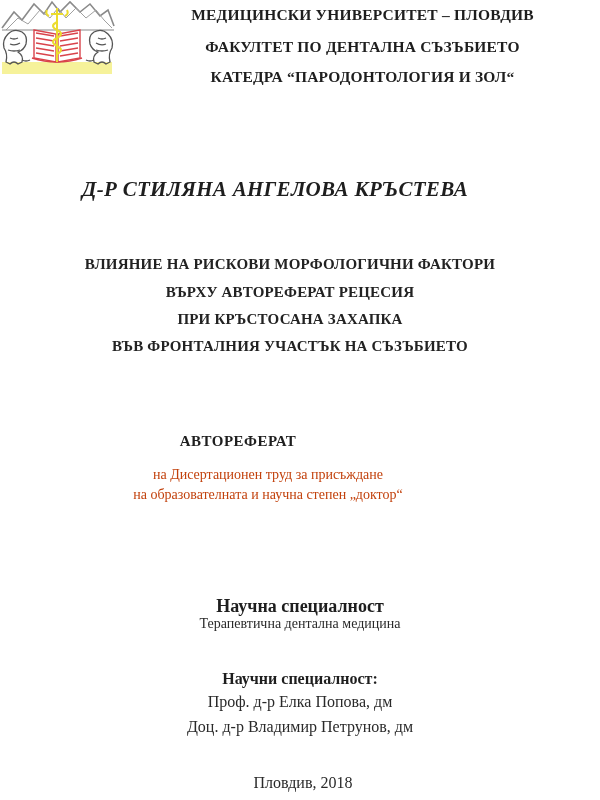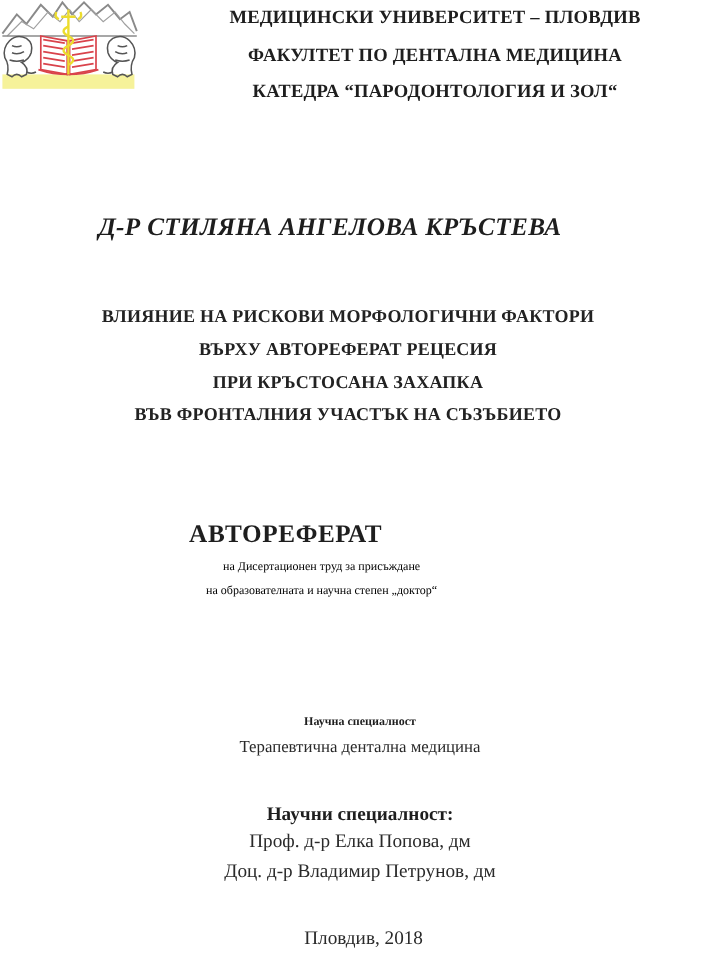--- a/index.html
+++ b/index.html
@@ -69,42 +69,42 @@
     .t2 { top: 284px; }
     .t3 { top: 311px; }
     .t4 { top: 338px; }
 
     .doc-type {
       position: absolute;
       left: 0; width: 476px;
       top: 433px;
       text-align: center;
       font-weight: bold;
-      font-size: 21px;
+      font-size: 15px;
       color: #1e1e1e;
       letter-spacing: 0.5px;
     }
     .sub-line {
       position: absolute;
       left: 0; width: 536px;
       text-align: center;
-      font-size: 10px;
-      color: #000000;
+      font-size: 14px;
+      color: #c2410c;
       white-space: nowrap;
     }
     .s1 { top: 467px; }
     .s2 { top: 487px; }
 
     .spec-label {
       position: absolute;
       left: 0; width: 600px;
       top: 596px;
       text-align: center;
       font-weight: bold;
-      font-size: 10px;
+      font-size: 18px;
       color: #1e1e1e;
     }
     .spec-value {
       position: absolute;
       left: 0; width: 600px;
       top: 616px;
       text-align: center;
       font-size: 14px;
       color: #2a2a2a;
     }
@@ -173,21 +173,21 @@
 
       <g fill="none" stroke="#ecdc2e" stroke-width="2">
         <line x1="57" y1="8" x2="57" y2="62"></line>
         <path d="M51,14 h12 M49,16 q-4,-2 -2,-6 M65,16 q4,-2 2,-6"></path>
         <path d="M57,22 q-8,4 0,8 q8,4 0,8 q-8,4 0,8 q8,4 0,8"></path>
       </g>
     </svg>
   </div>
 
   <div class="header-line h1">МЕДИЦИНСКИ УНИВЕРСИТЕТ – ПЛОВДИВ</div>
-  <div class="header-line h2">ФАКУЛТЕТ ПО ДЕНТАЛНА МЕДИЦИНА</div>
+  <div class="header-line h2">ФАКУЛТЕТ ПО ДЕНТАЛНА СЪЗЪБИЕТО</div>
   <div class="header-line h3">КАТЕДРА “ПАРОДОНТОЛОГИЯ И ЗОЛ“</div>
 
   <div class="author">
     <span>Д-Р СТИЛЯНА АНГЕЛОВА КРЪСТЕВА</span>
   </div>
 
   <div class="title-line t1">ВЛИЯНИЕ НА РИСКОВИ МОРФОЛОГИЧНИ ФАКТОРИ</div>
   <div class="title-line t2">ВЪРХУ АВТОРЕФЕРАТ РЕЦЕСИЯ</div>
   <div class="title-line t3">ПРИ КРЪСТОСАНА ЗАХАПКА</div>
   <div class="title-line t4">ВЪВ ФРОНТАЛНИЯ УЧАСТЪК НА СЪЗЪБИЕТО</div>

